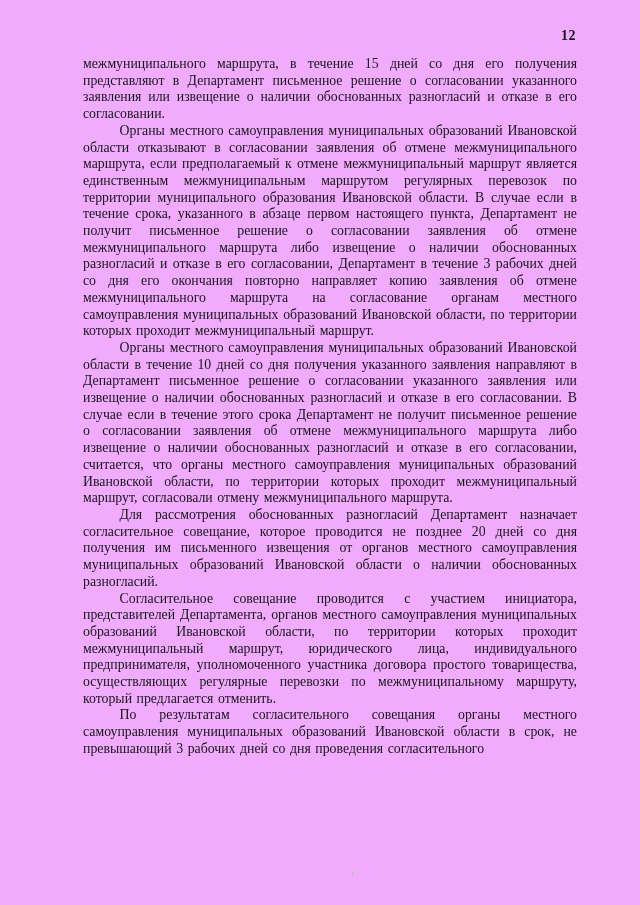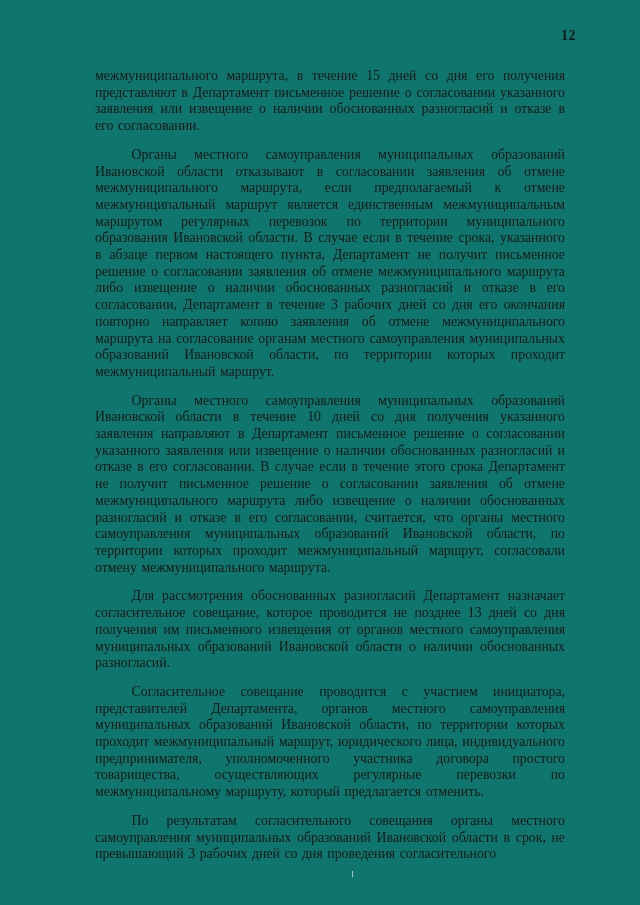--- a/index.html
+++ b/index.html
@@ -4,21 +4,21 @@
 <style>
   html, body {
     margin: 0;
     padding: 0;
     background: #ffffff;
   }
   .page {
     position: relative;
     width: 640px;
     height: 905px;
-    background: #0f766e;
+    background: #f0abfc;
     overflow: hidden;
     font-family: "Liberation Serif", "DejaVu Serif", serif;
     color: #161616;
   }
   .page-number {
     position: absolute;
     top: 28px;
     right: 64px;
     font-size: 14px;
     font-weight: bold;
@@ -26,21 +26,21 @@
   }
   .text-block {
     position: absolute;
     top: 56px;
     left: 83px;
     width: 494px;
     font-size: 13.8px;
     line-height: 16.7px;
   }
   .para {
-    margin: 12px;
+    margin: 0;
     text-align: justify;
     text-align-last: left;
     word-spacing: 0.08em;
   }
   .para.indent {
     text-indent: 2.65em;
   }
   
   .scan-mark {
     position: absolute;
@@ -55,20 +55,20 @@
 <body>
 
 <div class="page">
 
   <div class="page-number">12</div>
 
   <div class="text-block">
     <p class="para">межмуниципального маршрута, в течение 15 дней со дня его получения представляют в Департамент письменное решение о согласовании указанного заявления или извещение о наличии обоснованных разногласий и отказе в его согласовании.</p>
     <p class="para indent">Органы местного самоуправления муниципальных образований Ивановской области отказывают в согласовании заявления об отмене межмуниципального маршрута, если предполагаемый к отмене межмуниципальный маршрут является единственным межмуниципальным маршрутом регулярных перевозок по территории муниципального образования Ивановской области. В случае если в течение срока, указанного в абзаце первом настоящего пункта, Департамент не получит письменное решение о согласовании заявления об отмене межмуниципального маршрута либо извещение о наличии обоснованных разногласий и отказе в его согласовании, Департамент в течение 3 рабочих дней со дня его окончания повторно направляет копию заявления об отмене межмуниципального маршрута на согласование органам местного самоуправления муниципальных образований Ивановской области, по территории которых проходит межмуниципальный маршрут.</p>
     <p class="para indent">Органы местного самоуправления муниципальных образований Ивановской области в течение 10 дней со дня получения указанного заявления направляют в Департамент письменное решение о согласовании указанного заявления или извещение о наличии обоснованных разногласий и отказе в его согласовании. В случае если в течение этого срока Департамент не получит письменное решение о согласовании заявления об отмене межмуниципального маршрута либо извещение о наличии обоснованных разногласий и отказе в его согласовании, считается, что органы местного самоуправления муниципальных образований Ивановской области, по территории которых проходит межмуниципальный маршрут, согласовали отмену межмуниципального маршрута.</p>
-    <p class="para indent">Для рассмотрения обоснованных разногласий Департамент назначает согласительное совещание, которое проводится не позднее 13 дней со дня получения им письменного извещения от органов местного самоуправления муниципальных образований Ивановской области о наличии обоснованных разногласий.</p>
+    <p class="para indent">Для рассмотрения обоснованных разногласий Департамент назначает согласительное совещание, которое проводится не позднее 20 дней со дня получения им письменного извещения от органов местного самоуправления муниципальных образований Ивановской области о наличии обоснованных разногласий.</p>
     <p class="para indent">Согласительное совещание проводится с участием инициатора, представителей Департамента, органов местного самоуправления муниципальных образований Ивановской области, по территории которых проходит межмуниципальный маршрут, юридического лица, индивидуального предпринимателя, уполномоченного участника договора простого товарищества, осуществляющих регулярные перевозки по межмуниципальному маршруту, который предлагается отменить.</p>
     <p class="para indent">По результатам согласительного совещания органы местного самоуправления муниципальных образований Ивановской области в срок, не превышающий 3 рабочих дней со дня проведения согласительного</p>
   </div>
 
   <div class="scan-mark"></div>
 
 </div>
 
 </body></html>

